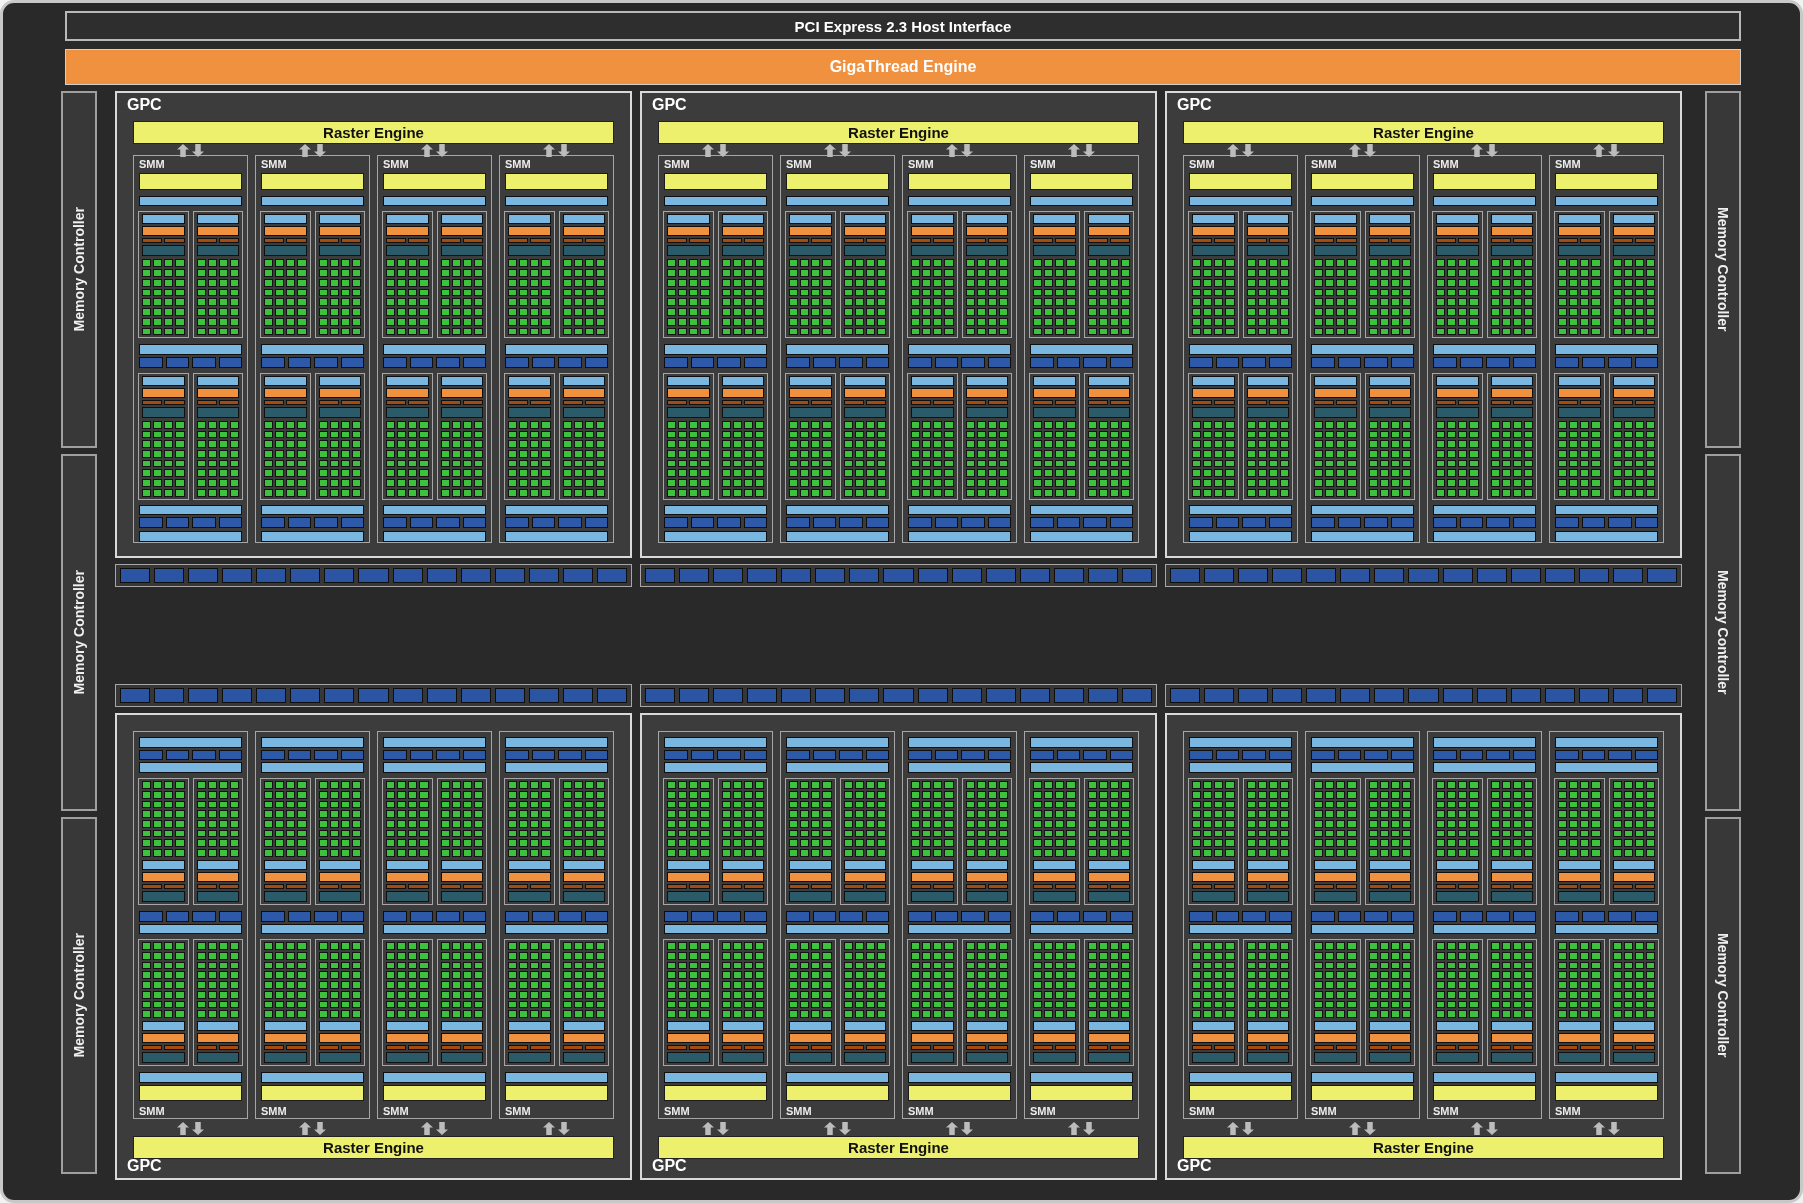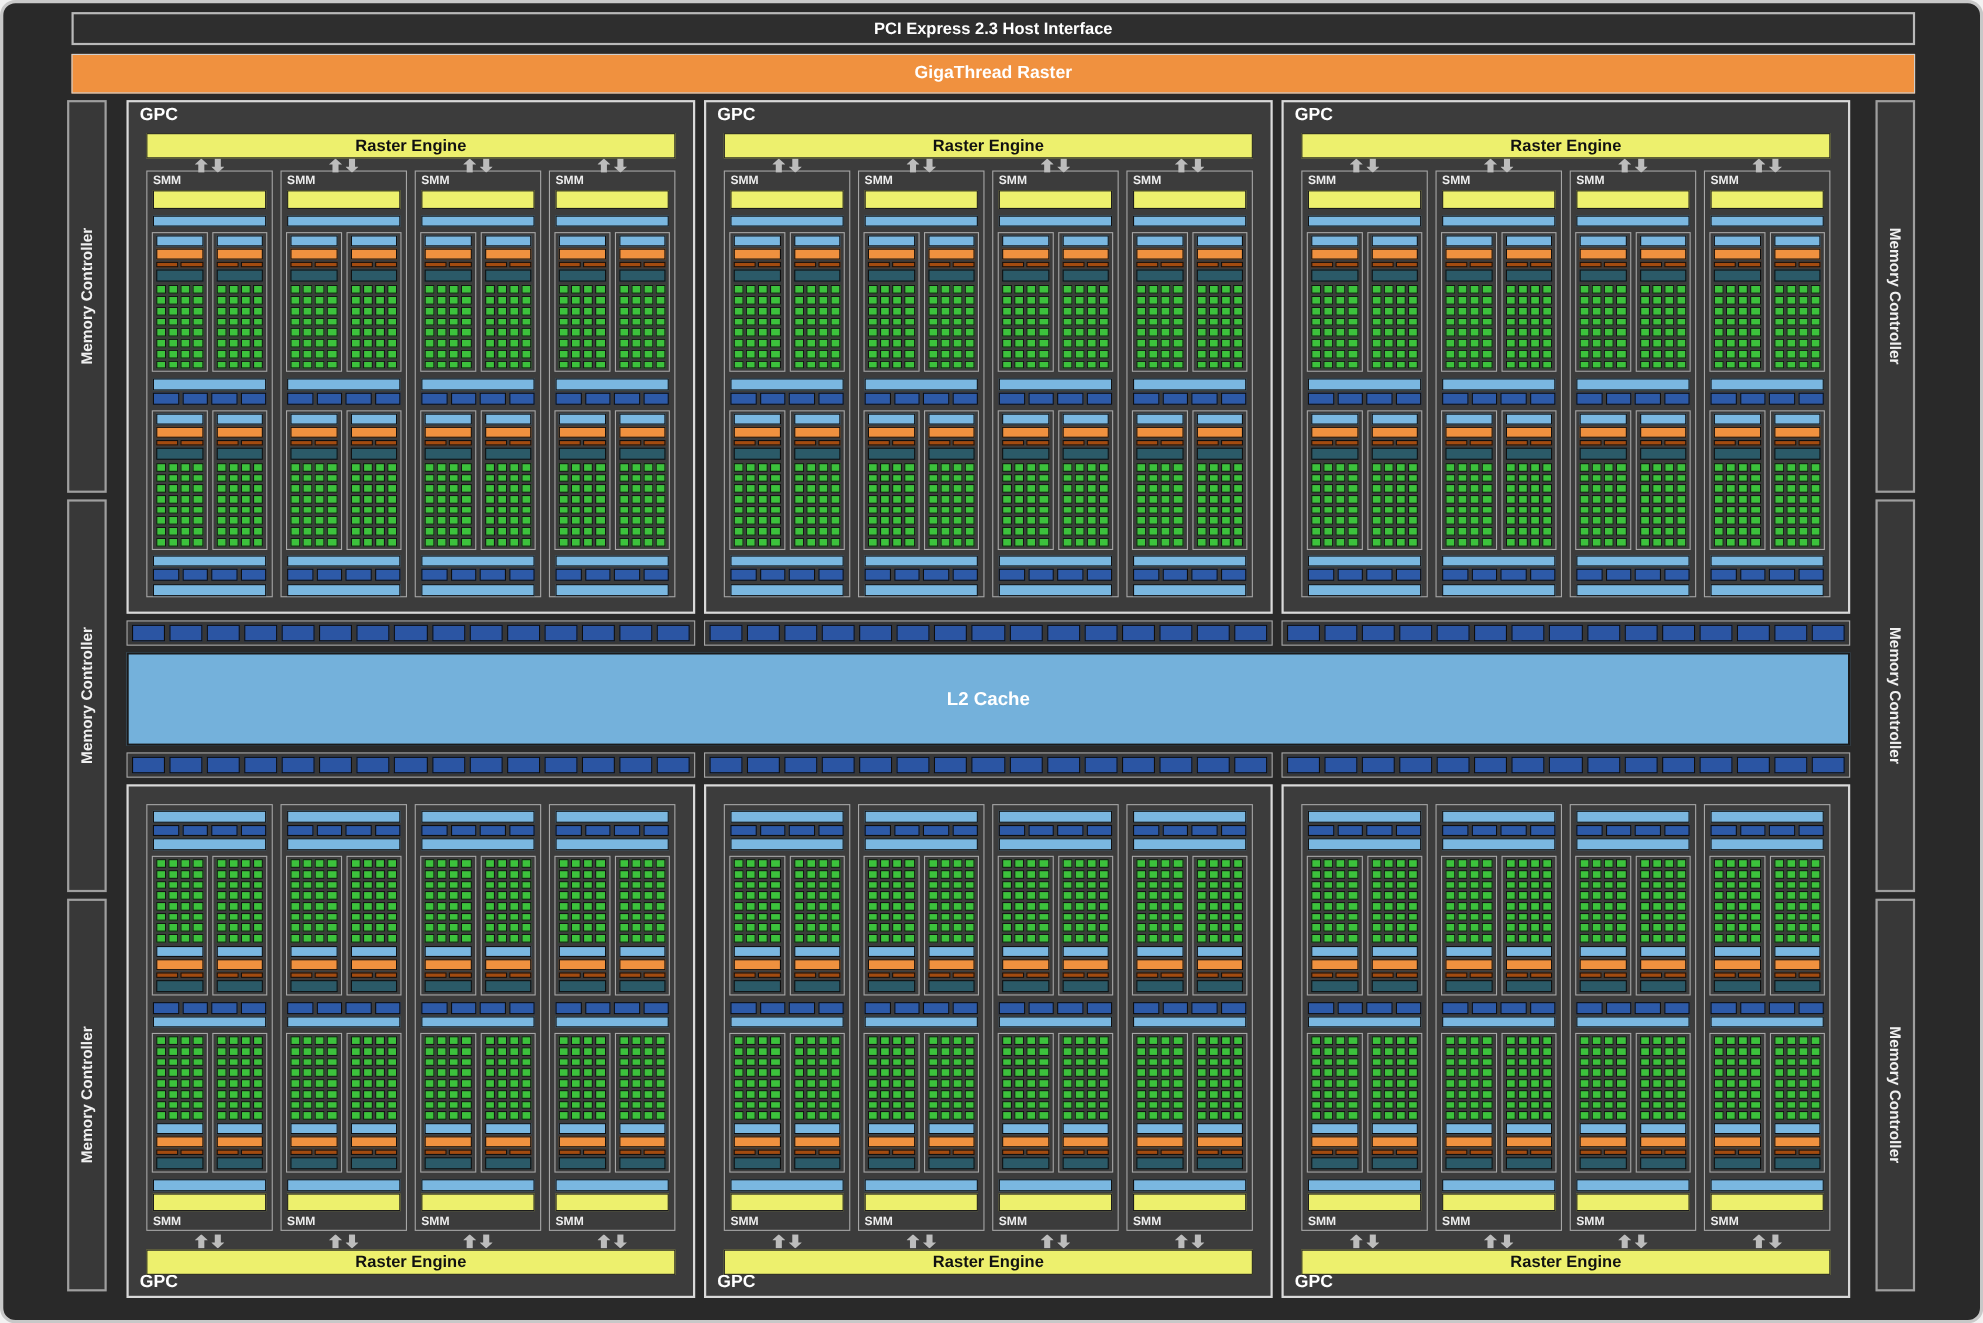--- a/index.html
+++ b/index.html
@@ -70,24 +70,21 @@
   .mc.left span{transform:rotate(180deg);}
 </style>
 </head>
 <body>
 
 <div id="frame">
   <div class="abs hostbar">
     <span>PCI Express 2.3 Host Interface</span>
   </div>
   <div class="abs gigabar">
-    <span>GigaThread Raster</span>
-  </div>
-  <div class="l2">
-    <span>L2 Cache</span>
+    <span>GigaThread Engine</span>
   </div>
   <div id="built">
       <div class="abs gpc" style="left: 112px; top: 88px; width: 517px; height: 467px;">
         <div class="gpc-label" style="top: 3px;">GPC</div>
         <div class="raster" style="top: 28px;">
           <div>Raster Engine</div>
         </div>
         <div class="smm-row" style="top: 62px;">
           <div class="smm">
             <div class="r-label">SMM</div>

